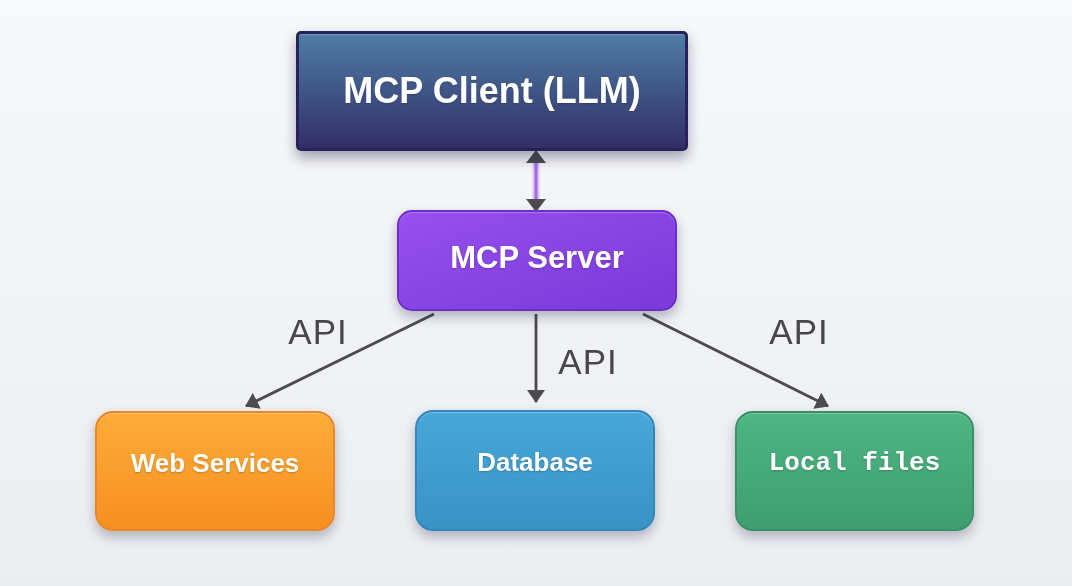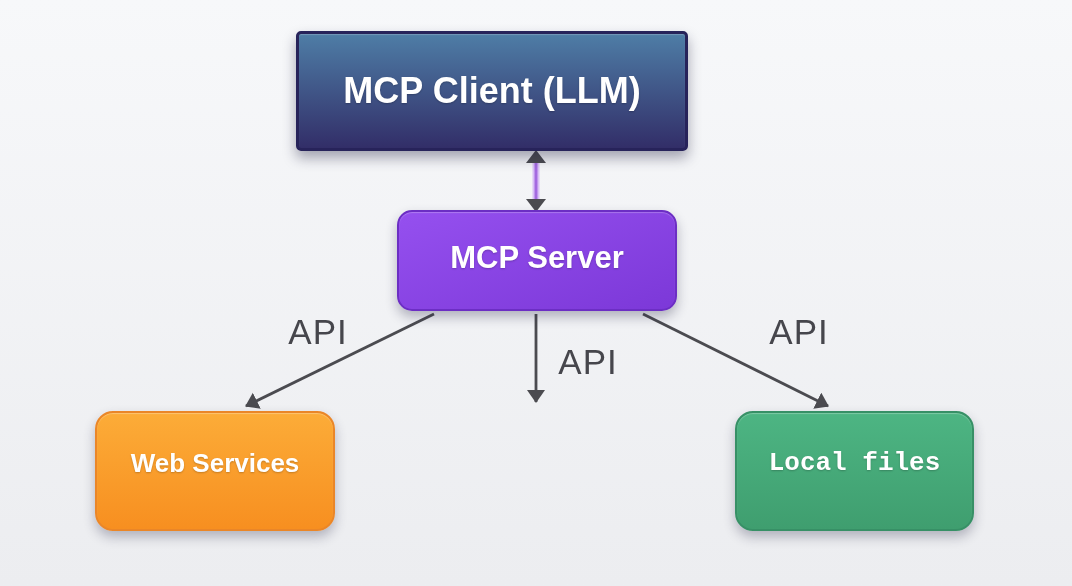--- a/index.html
+++ b/index.html
@@ -130,20 +130,23 @@
   </div>
 
   <div class="node node-server">
     <span>MCP Server</span>
   </div>
 
   <div class="node node-bottom node-web">
     <span>Web Services</span>
   </div>
 
+  <div class="node node-bottom node-db">
+    <span>Database</span>
+  </div>
 
   <div class="node node-bottom node-files">
     <span>Local files</span>
   </div>
 
   <div class="edge-label edge-label-web">API</div>
   <div class="edge-label edge-label-db">API</div>
   <div class="edge-label edge-label-files">API</div>
 
 </div>

